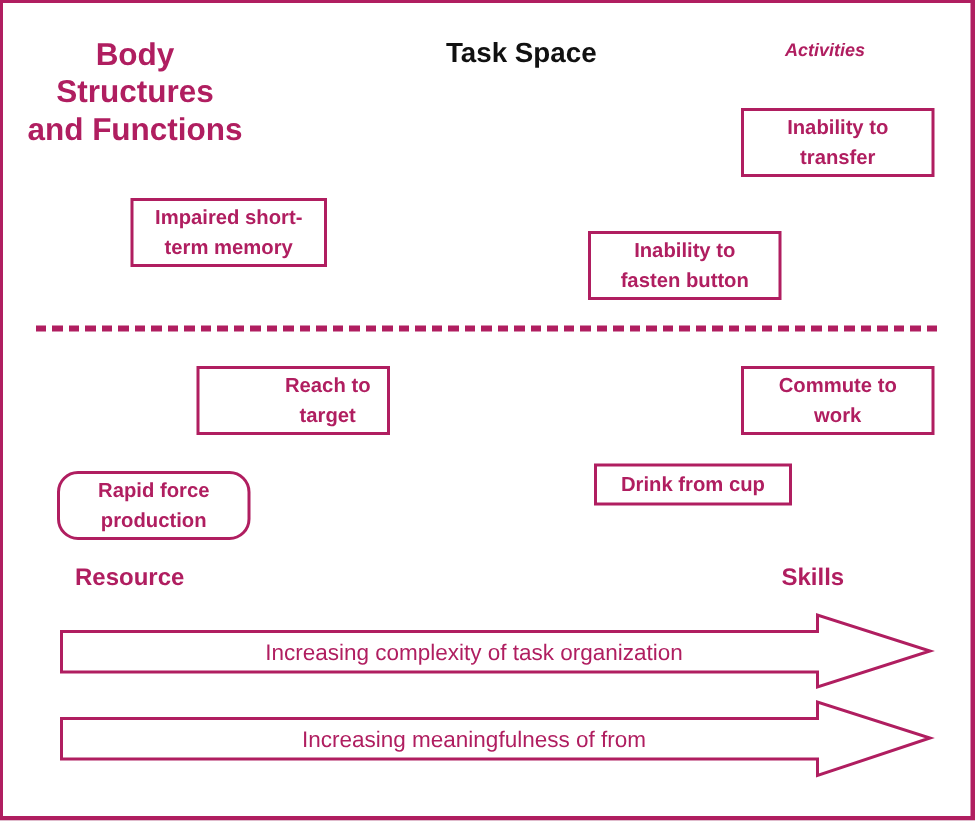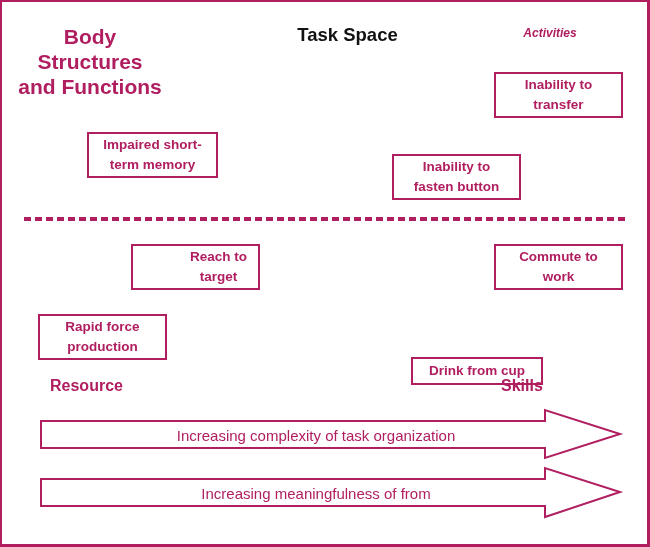--- a/index.html
+++ b/index.html
@@ -30,21 +30,21 @@
   .hdr-left{left:10px;top:22px;width:156px;font-size:21px;}
   .hdr-center{left:0;top:22px;width:645px;font-size:18.5px;color:var(--title);margin-left:23px;}
   .hdr-right{left:478px;top:24px;width:140px;font-size:12px;font-style:italic;}
   .lbl{
     position:absolute;
     font-weight:bold;
     color:var(--accent);
     font-size:16px;
   }
   .lbl-resource{left:48px;top:375px;}
-  .lbl-skills{left:499px;top:375px;}
+  .lbl-skills{left:519px;top:375px;}
   .box{
     position:absolute;
     box-sizing:border-box;
     border:2px solid var(--accent);
     background:var(--bg);
     color:var(--accent);
     font-weight:bold;
     font-size:13.5px;
     line-height:1.45;
     display:flex;
@@ -53,22 +53,22 @@
     text-align:center;
     white-space:pre-line;
   }
   .box-spasticity{left:31px;top:69px;width:86px;height:28px;}
   .box-impaired{left:85px;top:106px;width:131px;height:46px;margin-top:24px;}
   .box-gait{left:154px;top:162px;width:123px;height:29px;}
   .box-transfer{left:492px;top:70px;width:129px;height:46px;}
   .box-fasten{left:390px;top:152px;width:129px;height:46px;}
   .box-reach{left:129px;top:242px;width:129px;height:46px;padding-left:46px;}
   .box-commute{left:492px;top:242px;width:129px;height:46px;}
-  .box-rapid{left:36px;top:312px;width:129px;height:46px;}
-  .box-drink{left:409px;top:307px;width:132px;height:28px;margin-top:48px;}
+  .box-rapid{left:36px;top:312px;width:129px;height:46px;border-radius:14px;}
+  .box-drink{left:394px;top:307px;width:132px;height:28px;}
   .divider{
     position:absolute;
     left:22px;top:215px;
     width:601px;height:4px;
     background:repeating-linear-gradient(to right,
       var(--accent) 0px, var(--accent) 7px,
       transparent 7px, transparent 11px);
   }
   .arrows-svg{
     position:absolute;

